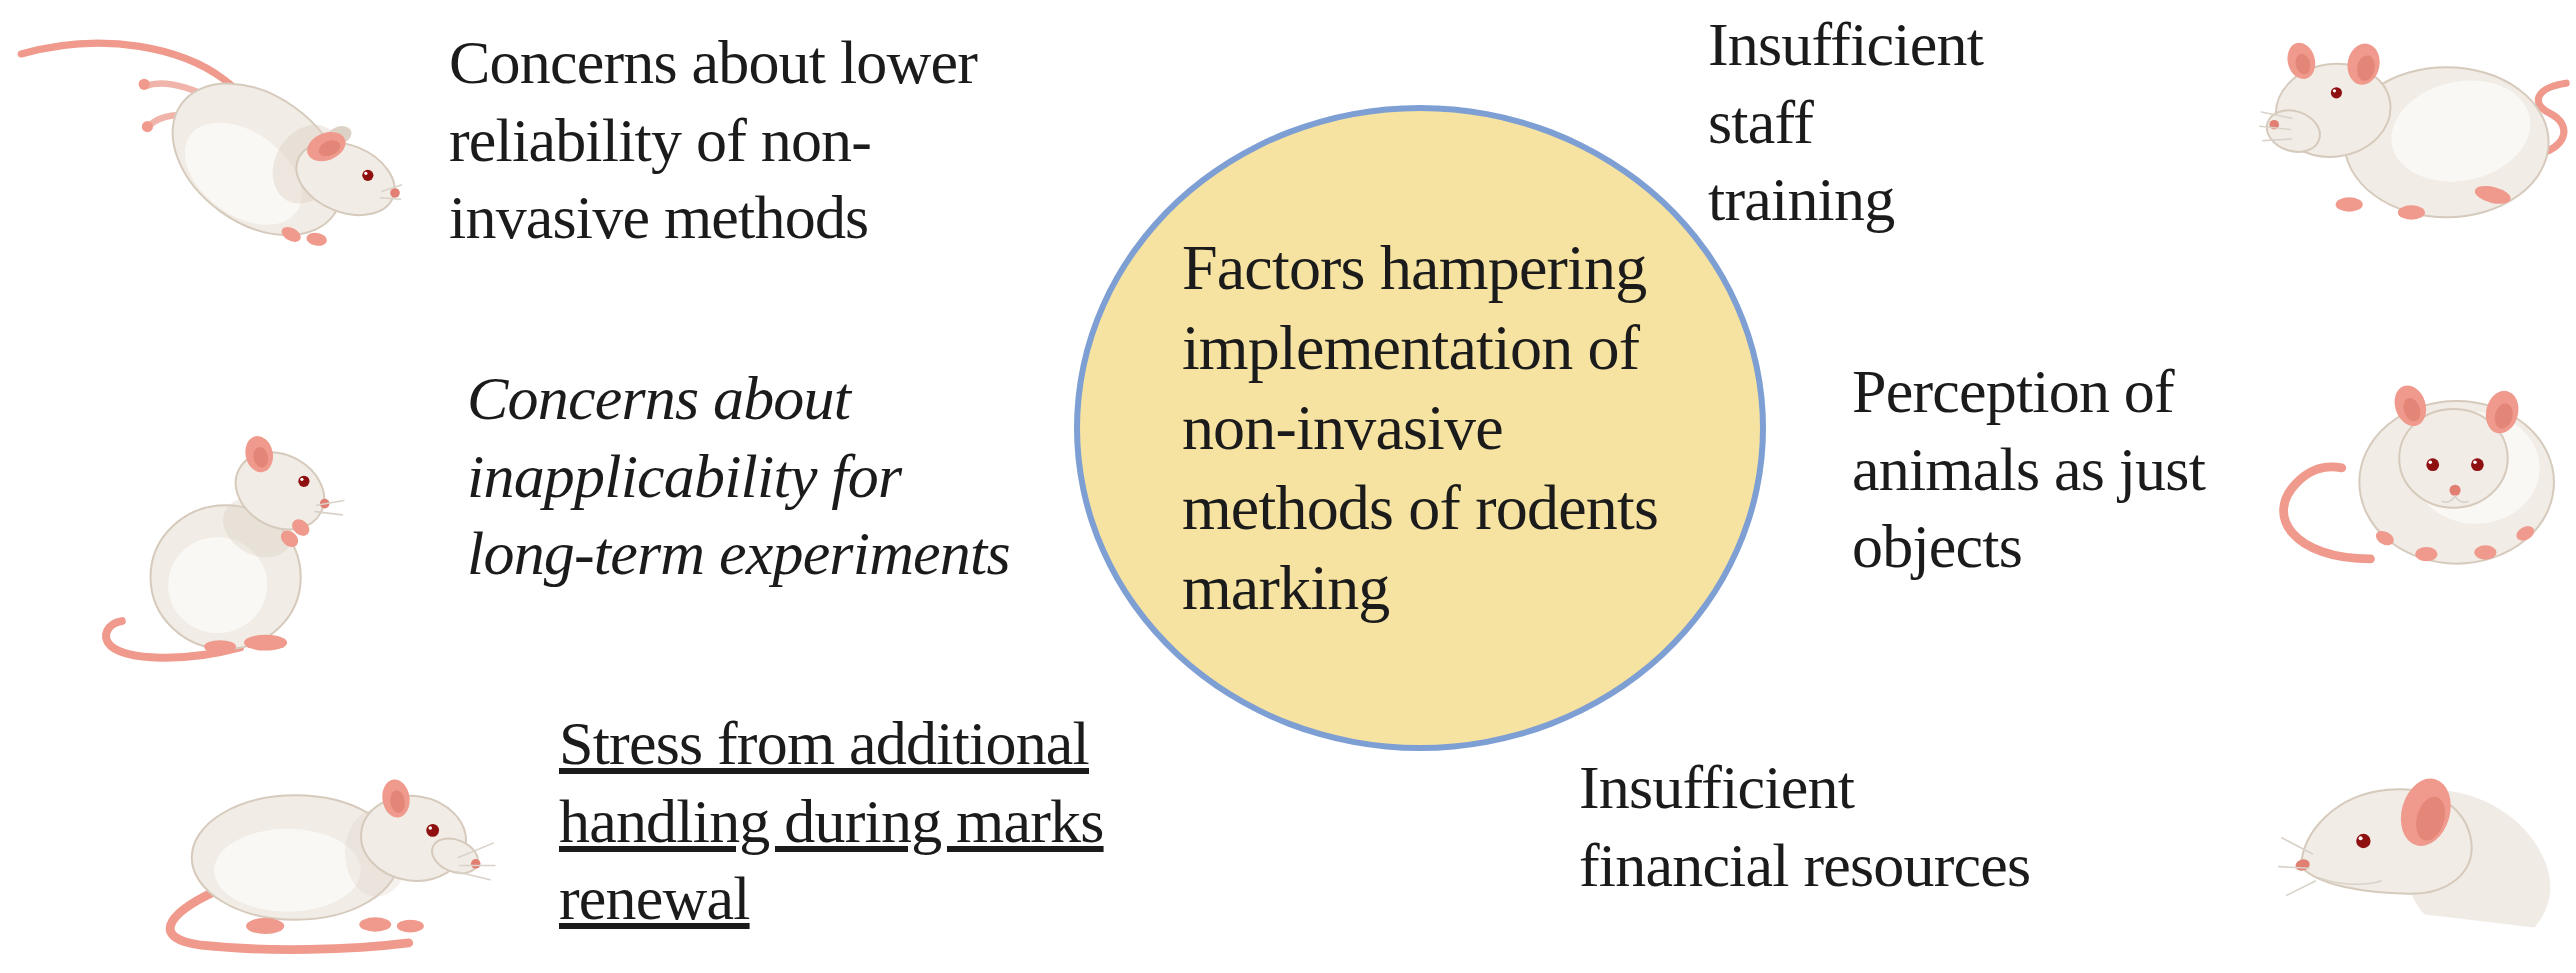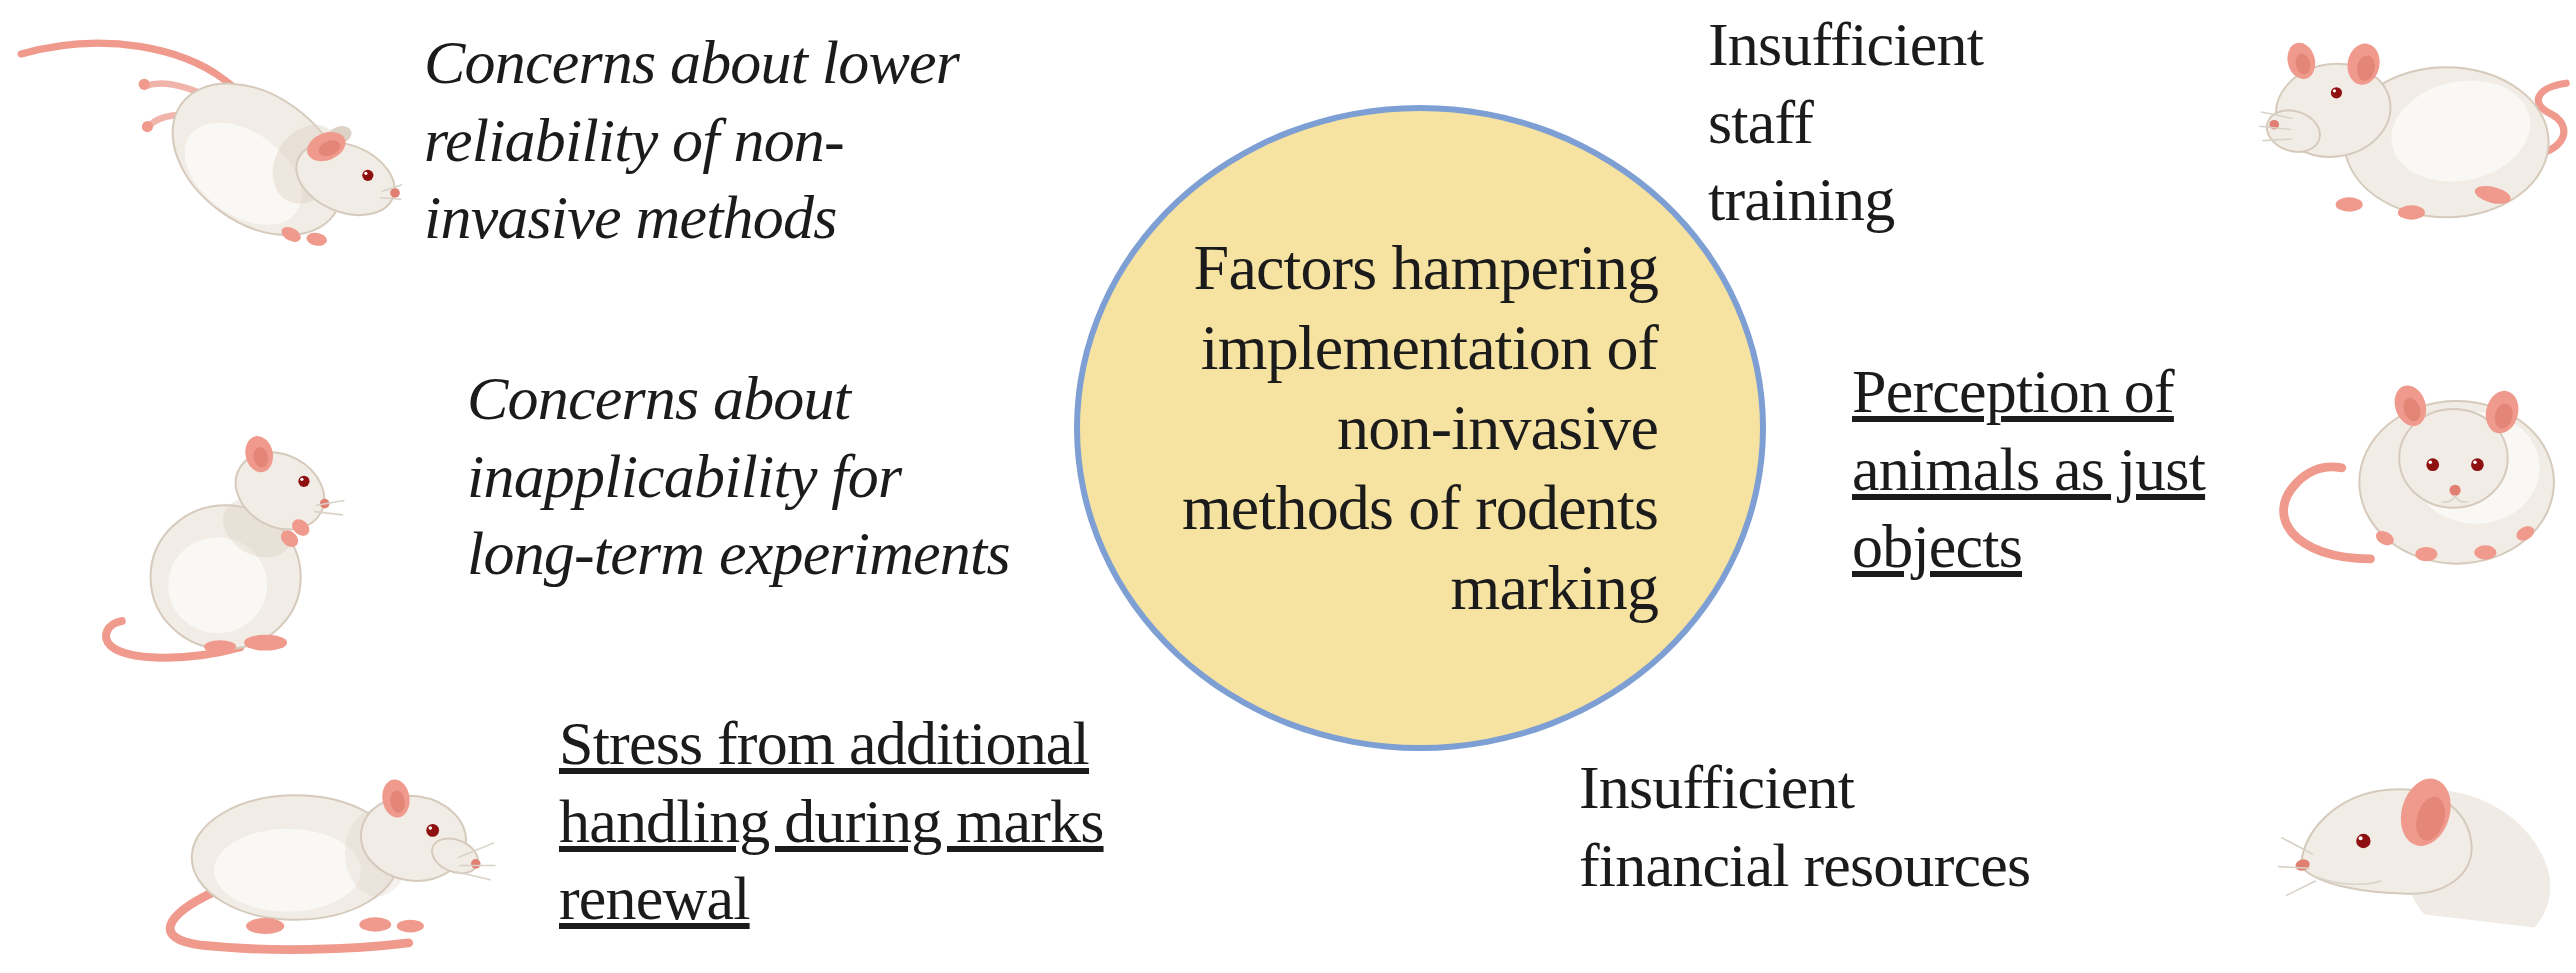--- a/index.html
+++ b/index.html
@@ -24,21 +24,21 @@
     left:1074px;top:105px;width:692px;height:646px;
     border-radius:50%;
     background:var(--circle-fill,#F6E3A2);
     border:6.4px solid var(--circle-border,#7E9FD3);
     box-sizing:border-box;
     display:flex;align-items:center;justify-content:center;
   }
   .center-circle .circle-text{
     font-size:64px;
     line-height:1.25;
-    text-align:right;
+    text-align:left;
     white-space:pre-line;
     letter-spacing:-0.8px;
   }
   .rat{position:absolute;}
   .rat svg{width:100%;height:100%;display:block;}
   .rb{fill:var(--rat-body,#F1ECE5);stroke:var(--rat-outline,#D6CABC);stroke-width:2.5;}
   .rhl{fill:var(--rat-highlight,#FAF8F4);}
   .rsh{fill:var(--rat-shade,#DDD2C6);}
   .rp{fill:var(--rat-pink,#EF9A8D);}
   .rpd{fill:var(--rat-pink-dark,#E07F72);}
@@ -53,33 +53,33 @@
 <div class="canvas">
 
   <div class="center-circle">
     <div class="circle-text">Factors hampering
 implementation of
 non-invasive
 methods of rodents
 marking</div>
   </div>
 
-  <div class="factor-label" style="left:424px;top:24px;font-style:italic;">Concerns about lower
+  <div class="factor-label" style="left:449px;top:24px;">Concerns about lower
 reliability of non-
 invasive methods</div>
   <div class="factor-label" style="left:467px;top:360px;font-style:italic;">Concerns about
 inapplicability for
 long-term experiments</div>
   <div class="factor-label" style="left:559px;top:705px;text-decoration:underline;">Stress from additional
 handling during marks
 renewal</div>
   <div class="factor-label" style="left:1708px;top:6.4px;">Insufficient
 staff
 training</div>
-  <div class="factor-label" style="left:1852px;top:353px;text-decoration:underline;">Perception of
+  <div class="factor-label" style="left:1852px;top:353px;">Perception of
 animals as just
 objects</div>
   <div class="factor-label" style="left:1579px;top:749px;">Insufficient
 financial resources</div>
 
   <div class="rat" style="left:9.6px;top:22.4px;width:393px;height:254px;">
     <svg viewBox="0 0 492 318" role="img">
       <path class="rt" d="M14,40 C120,10 218,34 268,72 C290,89 300,98 308,112" stroke-width="9"></path>
       <path class="rt2" d="M258,98 C222,80 192,72 170,80" stroke-width="8"></path>
       <path class="rt2" d="M250,122 C214,112 188,116 174,130" stroke-width="8"></path>

